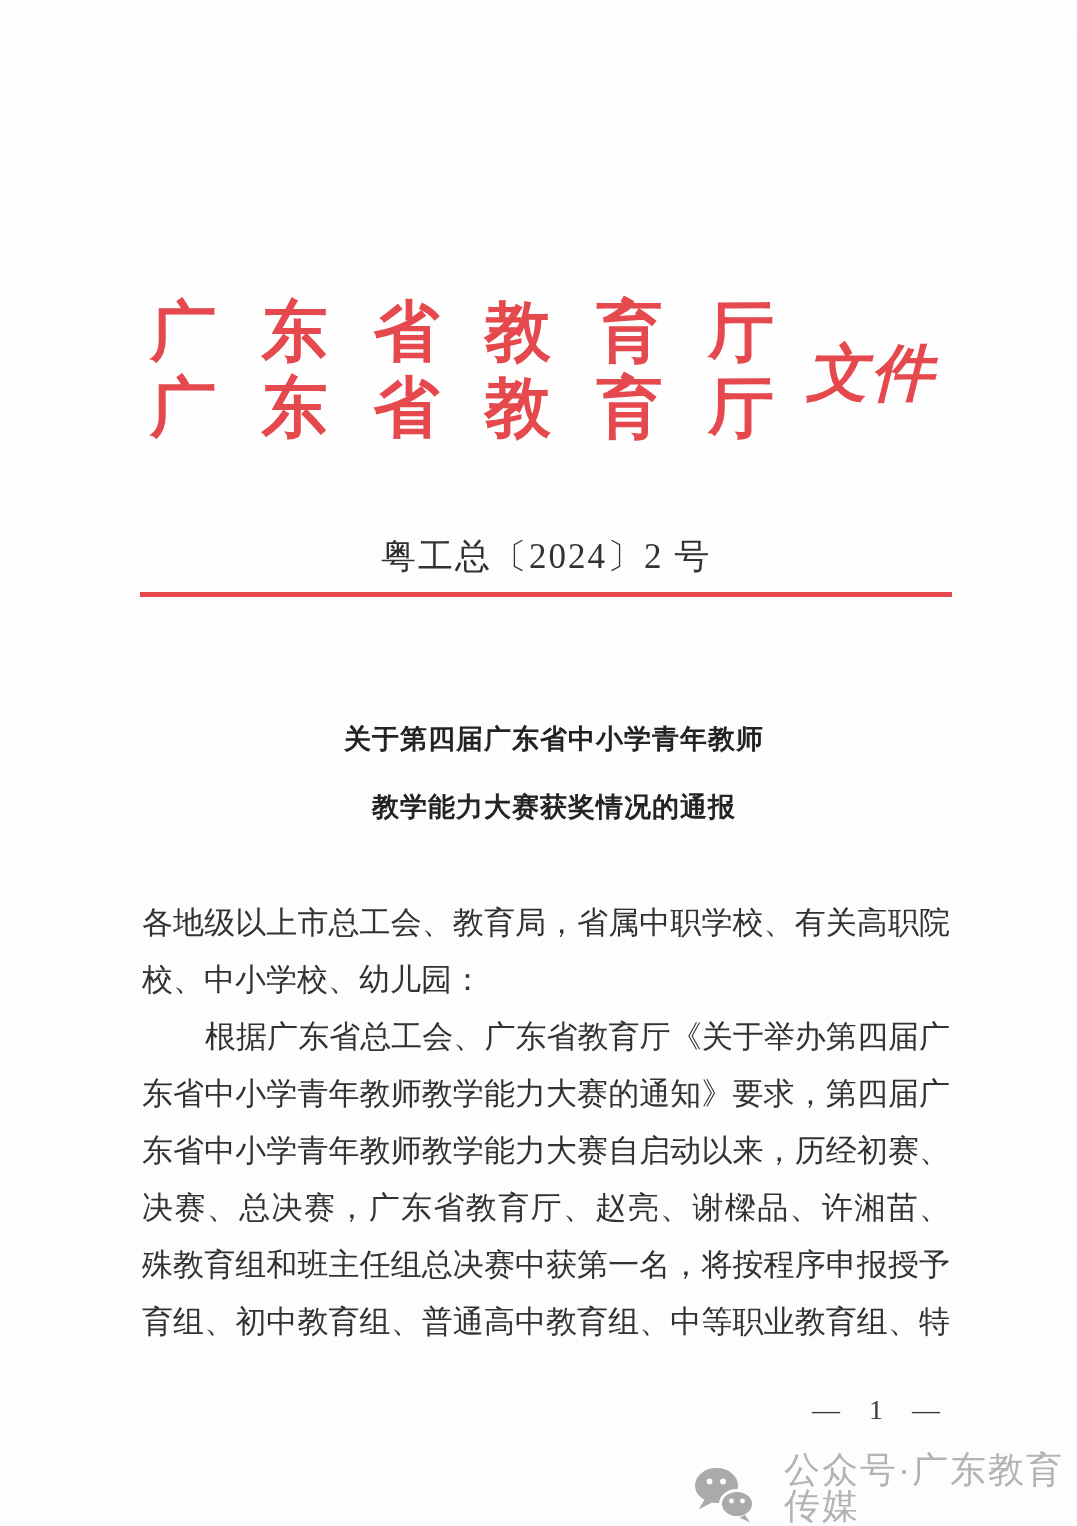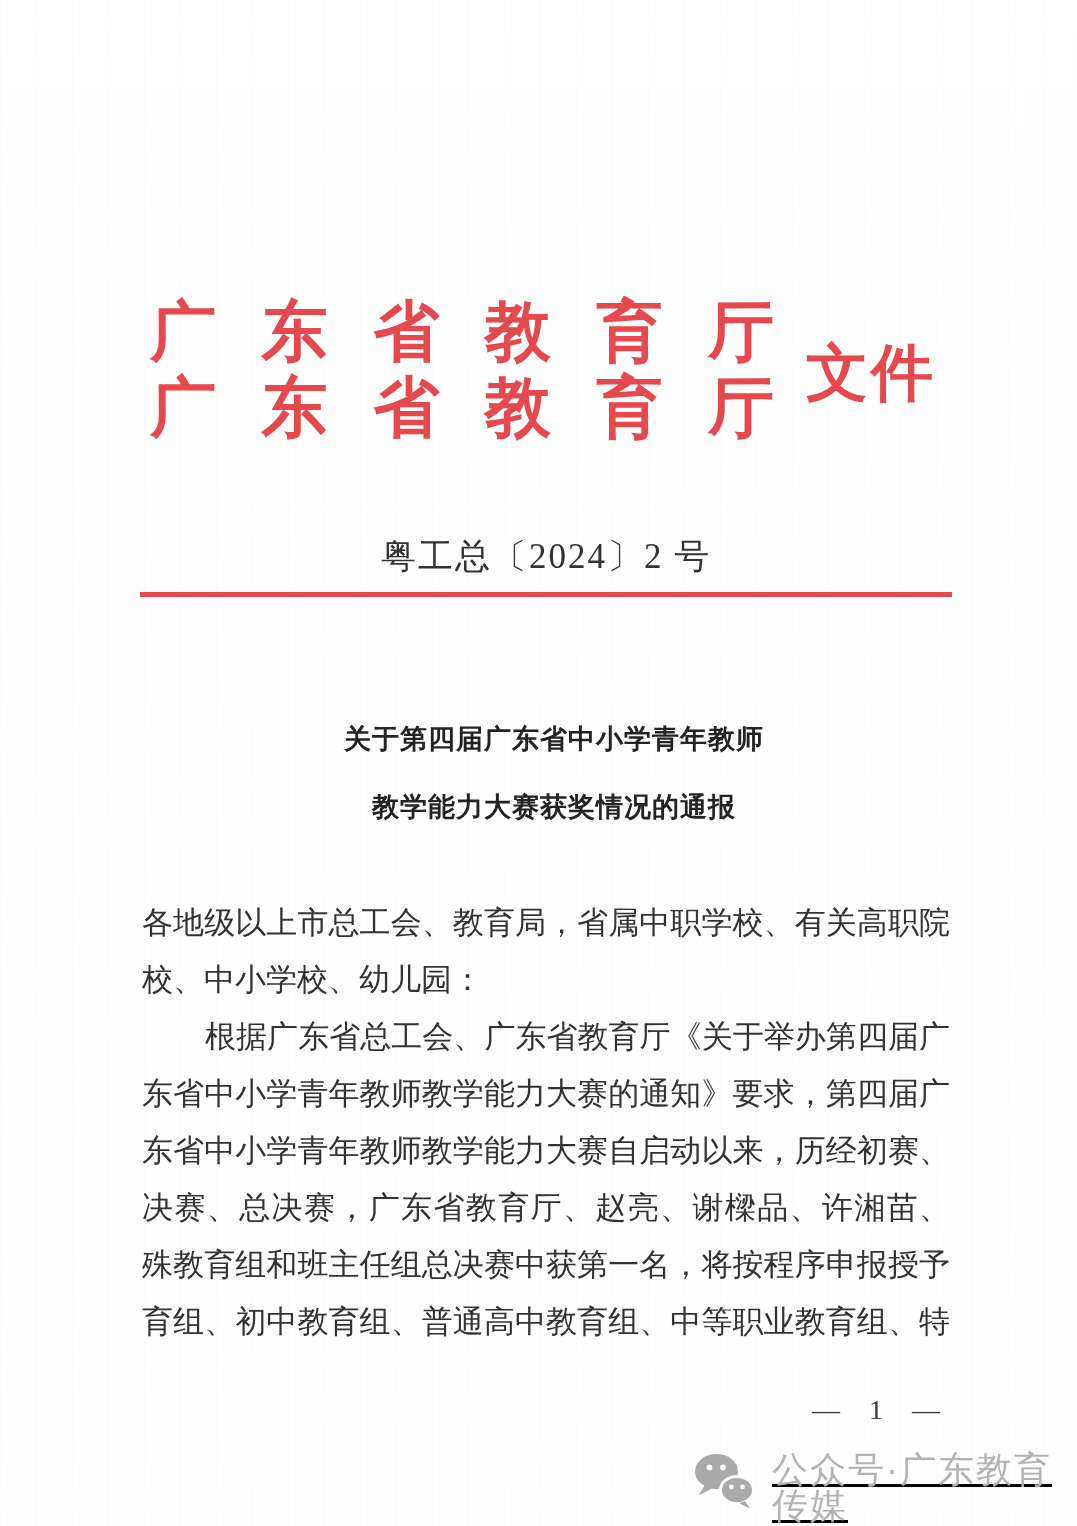--- a/index.html
+++ b/index.html
@@ -22,21 +22,21 @@
     position:absolute; left:150px; width:624px;
     font-size:66px; font-weight:700; line-height:1;
     color:var(--accent);
     text-align:justify; text-align-last:justify;
   }
   .org-line-1{ top:299px; }
   .org-line-2{ top:375px; }
   .doc-type{
     position:absolute; left:806px; top:342px;
     font-size:62px; font-weight:700; line-height:1;
-    color:var(--accent); letter-spacing:3px;
+    color:var(--accent); letter-spacing:3px;font-style:italic;
   }
   .doc-number{
     position:absolute; left:140px; top:533px; width:812px;
     text-align:center; font-size:35px; color:var(--ink);
     letter-spacing:2px;
   }
   .red-divider{
     position:absolute; left:140px; top:592px; width:812px; height:5px;
     background:var(--accent);
   }
@@ -60,21 +60,21 @@
   }
   .body-line.partial{ text-align-last:left; }
   .body-line.indent{ padding-left:63px; }
   
   .page-number{
     position:absolute; left:812px; top:1394px;
     font-size:28px; color:#3c3c3c; letter-spacing:5px; white-space:pre;
   }
   .watermark{
     position:absolute; left:692px; top:1452px;
-    display:flex; align-items:flex-start; gap:16px;text-decoration:underline;
+    display:flex; align-items:flex-end; gap:28px;
   }
   .watermark .wm-text{
     font-family:"Liberation Sans","DejaVu Sans",sans-serif;
     font-size:36px; color:var(--wm); letter-spacing:2px; line-height:1;
   }
   .wm-icon{ width:64px; height:58px; flex:0 0 auto; }
 </style>
 </head>
 <body>
 

